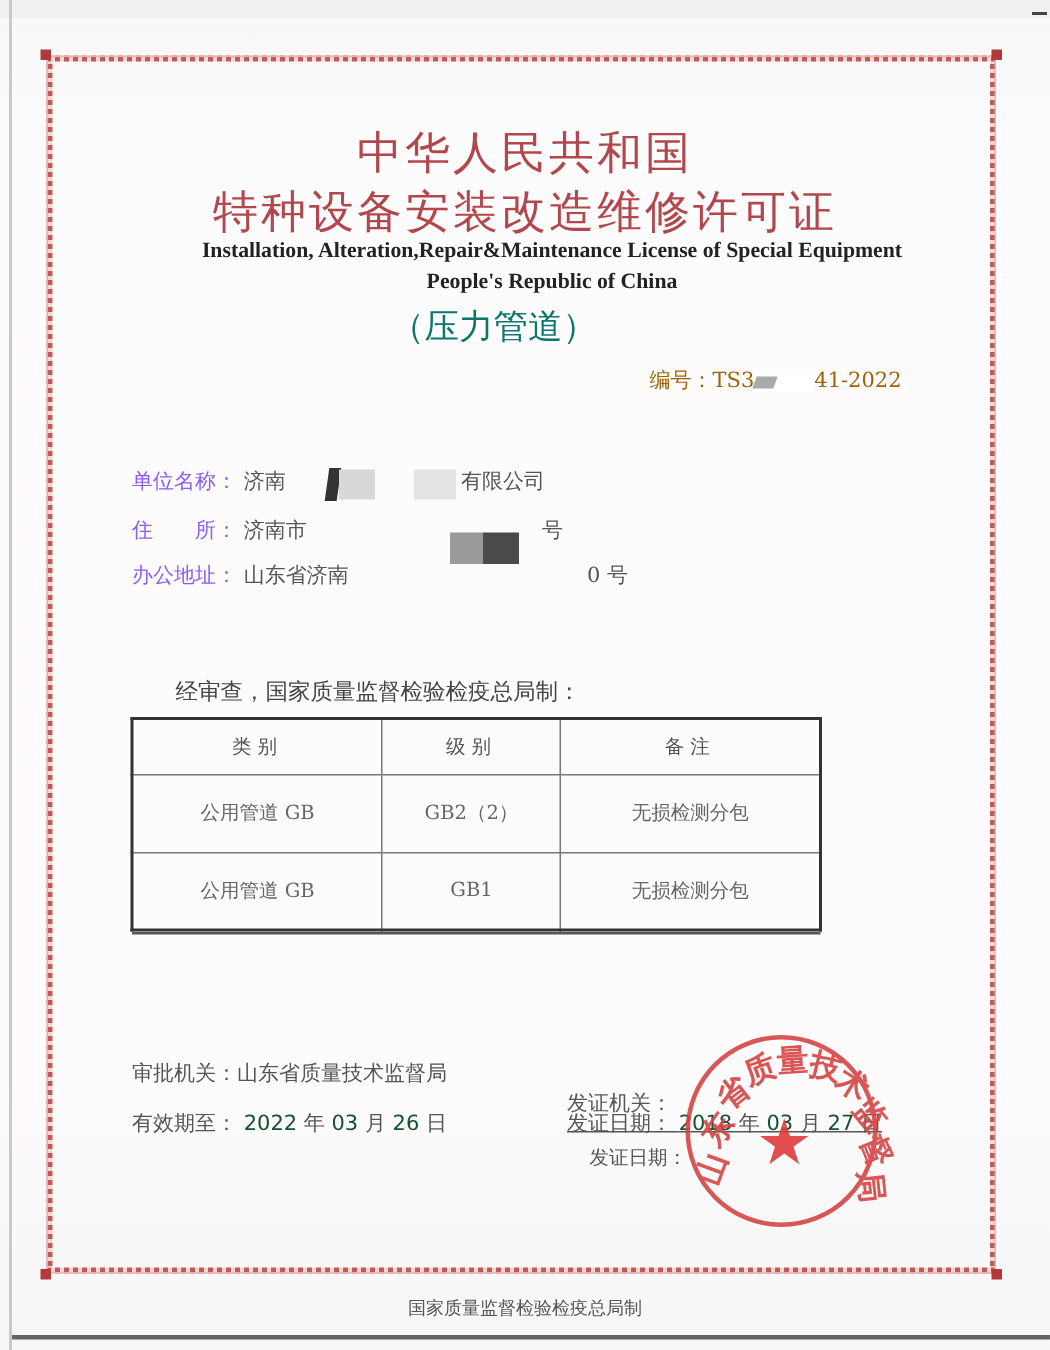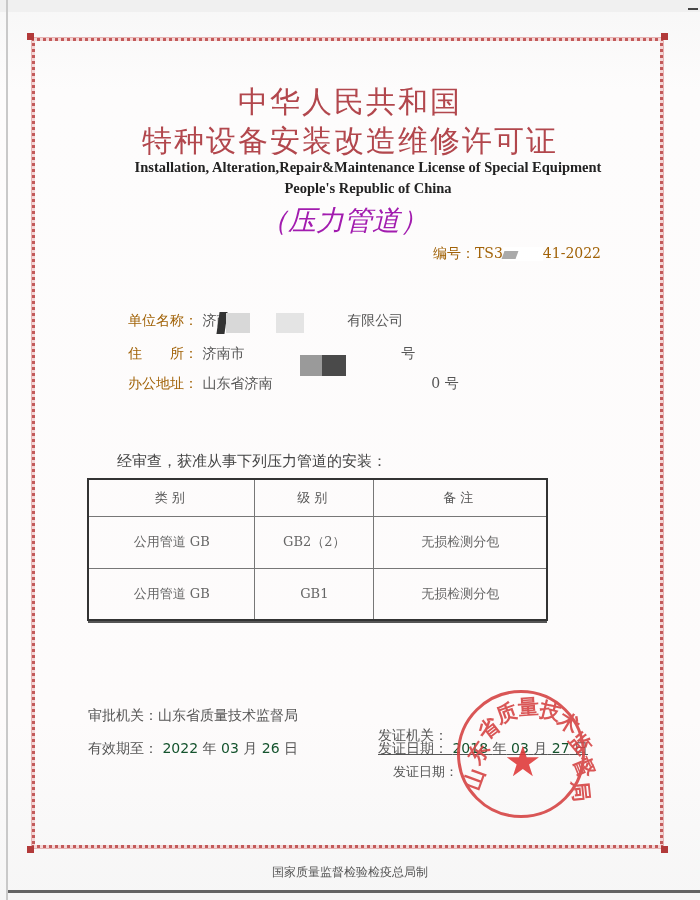--- a/index.html
+++ b/index.html
@@ -43,30 +43,30 @@
     .title-2 { top: 121px; font-size: 30px; }
     .title-en {
       position: absolute; left: 0; width: 700px; text-align: center;
       font-family: "Liberation Serif", "DejaVu Serif", serif;
       font-weight: bold; color: #222; font-size: 14.5px; padding-left: 36px;
     }
     .title-en-1 { top: 159px; }
     .title-en-2 { top: 180px; }
     .subtitle {
       position: absolute; left: 260px; top: 202px;
-      font-size: 28px; color: #a21caf; font-family: "DejaVu Sans", "Liberation Sans", sans-serif; font-style: italic;
+      font-size: 23px; color: #0f766e; font-family: "DejaVu Sans", "Liberation Sans", sans-serif;
     }
     .cert-no {
       position: absolute; left: 433px; top: 245px; font-size: 14px; color: #a16207;
     }
     .cert-no .mask { display: inline-block; width: 40px; height: 14px; background: #fff; vertical-align: middle; position: relative; }
     .cert-no .mask::before { content: ""; position: absolute; left: 0; top: 4px; width: 14px; height: 8px; background: #aaa; transform: skewX(-20deg); }
 
     .field { position: absolute; left: 88px; font-size: 14px; color: #555; white-space: nowrap; }
-    .field .label { color: #a16207; margin-left: 40px; }
+    .field .label { color: #8b5cf6; }
     .field-1 { top: 312px; }
     .field-2 { top: 345px; }
     .field-3 { top: 375px; }
     .redact { position: absolute; }
 
     .intro { position: absolute; left: 117px; top: 452px; font-size: 15px; color: #444; }
 
     .permit-table {
       position: absolute; left: 87px; top: 478px; width: 461px;
       border-collapse: collapse; border: 2px solid #333;
@@ -149,21 +149,21 @@
 <div class="redact" style="left:300px;top:355px;width:22px;height:21px;background:#9a9a9a"></div>
 <div class="redact" style="left:322px;top:355px;width:24px;height:21px;background:#4a4a4a"></div>
 
 <div class="field field-3">
   <span class="label">办公地址：</span>
   <span>山东省济南</span>
   <span style="display:inline-block;width:150px"></span>
   <span>0 号</span>
 </div>
 
-<div class="intro">经审查，获准从事下列压力管道的安装：</div>
+<div class="intro">经审查，国家质量监督检验检疫总局制：</div>
 
 <table class="permit-table">
   <thead>
     <tr>
       <th class="col-1">类别</th>
       <th class="col-2">级别</th>
       <th class="col-3">备注</th>
     </tr>
   </thead>
   <tbody>

